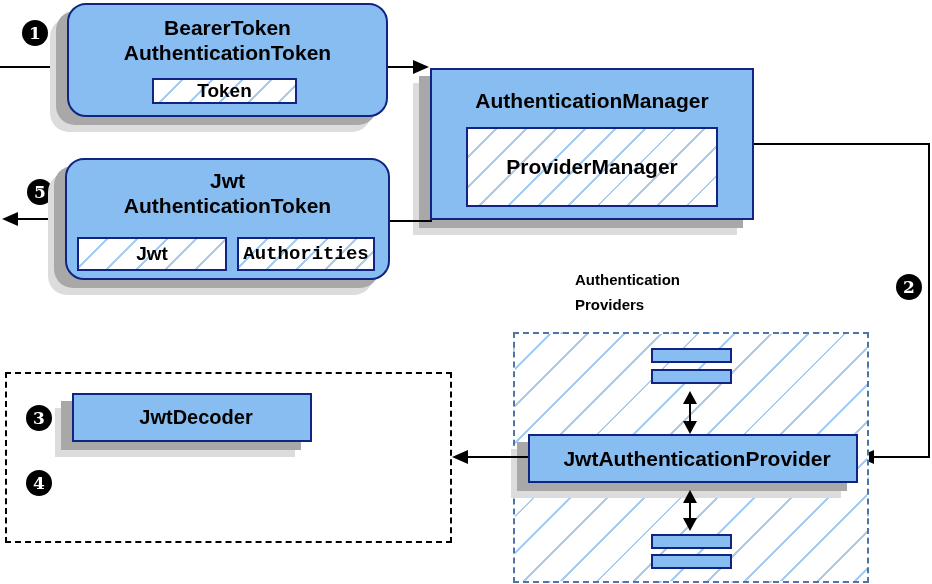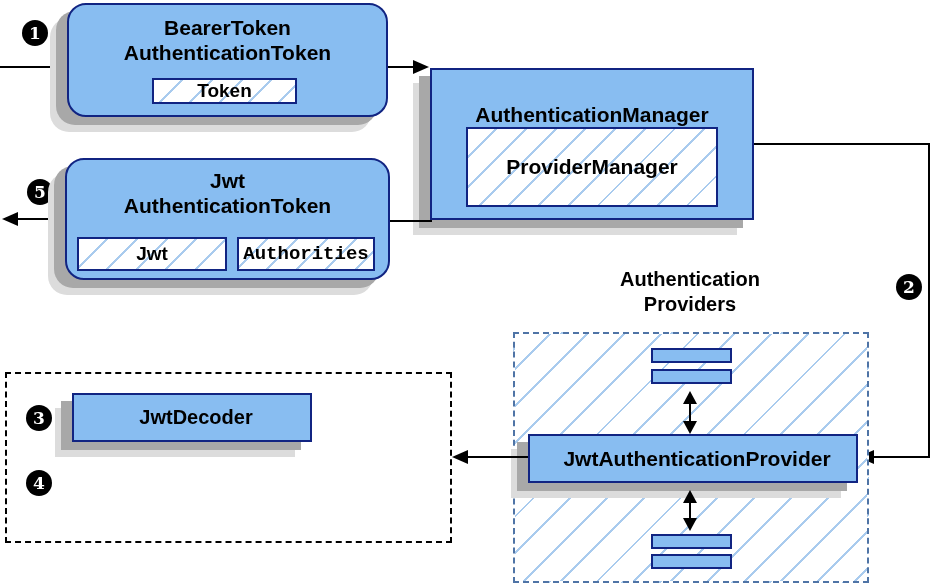--- a/index.html
+++ b/index.html
@@ -43,21 +43,21 @@
   .dashedblack{position:absolute;border:2px dashed #000;box-sizing:border-box;background:transparent;}
   .dashedblue{
     position:absolute;border:2px dashed var(--dashed-blue);box-sizing:border-box;
     background-color:#fff;
     background-image:repeating-linear-gradient(135deg,rgba(0,0,0,0) 0 24px,var(--hatch-line) 24px 26px);
   }
   .bar{
     position:absolute;width:81px;height:15px;background:var(--box-fill);
     border:2px solid var(--box-border);box-sizing:border-box;
   }
-  .grouplabel{position:absolute;text-align:center;font-size:20px;line-height:25px;}
+  .grouplabel{position:absolute;font-size:15px;line-height:25px;}
   .flatbox{
     position:absolute;background:var(--box-fill);
     border:2px solid var(--box-border);box-sizing:border-box;
     box-shadow:-11px 8px 0 var(--shadow-dark),-17px 15px 0 var(--shadow-light);
     display:flex;align-items:center;justify-content:center;padding-left:8px;
   }
 </style>
 </head>
 <body>
 
@@ -71,21 +71,21 @@
       <div>BearerToken</div>
       <div>AuthenticationToken</div>
     </div>
     <div class="chip" style="left:83px;top:73px;width:145px;height:26px;">Token</div>
   </div>
 
   <div class="line" style="left:388px;top:66px;width:28px;height:2px;"></div>
   <div class="ah ah-right" style="left:413px;top:60px;"></div>
 
   <div class="bigbox" style="left:430px;top:68px;width:324px;height:152px;">
-    <div class="boxtitle" style="margin-top:32px;">AuthenticationManager</div>
+    <div class="boxtitle" style="margin-top:18px;">AuthenticationManager</div>
     <div class="chip" style="left:34px;top:57px;width:252px;height:80px;font-size:21px;">ProviderManager</div>
   </div>
 
   <div class="line" style="left:388px;top:220px;width:44px;height:2px;"></div>
 
   <div class="line" style="left:754px;top:143px;width:176px;height:2px;"></div>
   <div class="line" style="left:928px;top:143px;width:2px;height:315px;"></div>
   <div class="line" style="left:872px;top:456px;width:58px;height:2px;"></div>
   <div class="ah ah-left" style="left:858px;top:450px;"></div>
   <div class="badge" style="left:896px;top:274px;">2</div>

